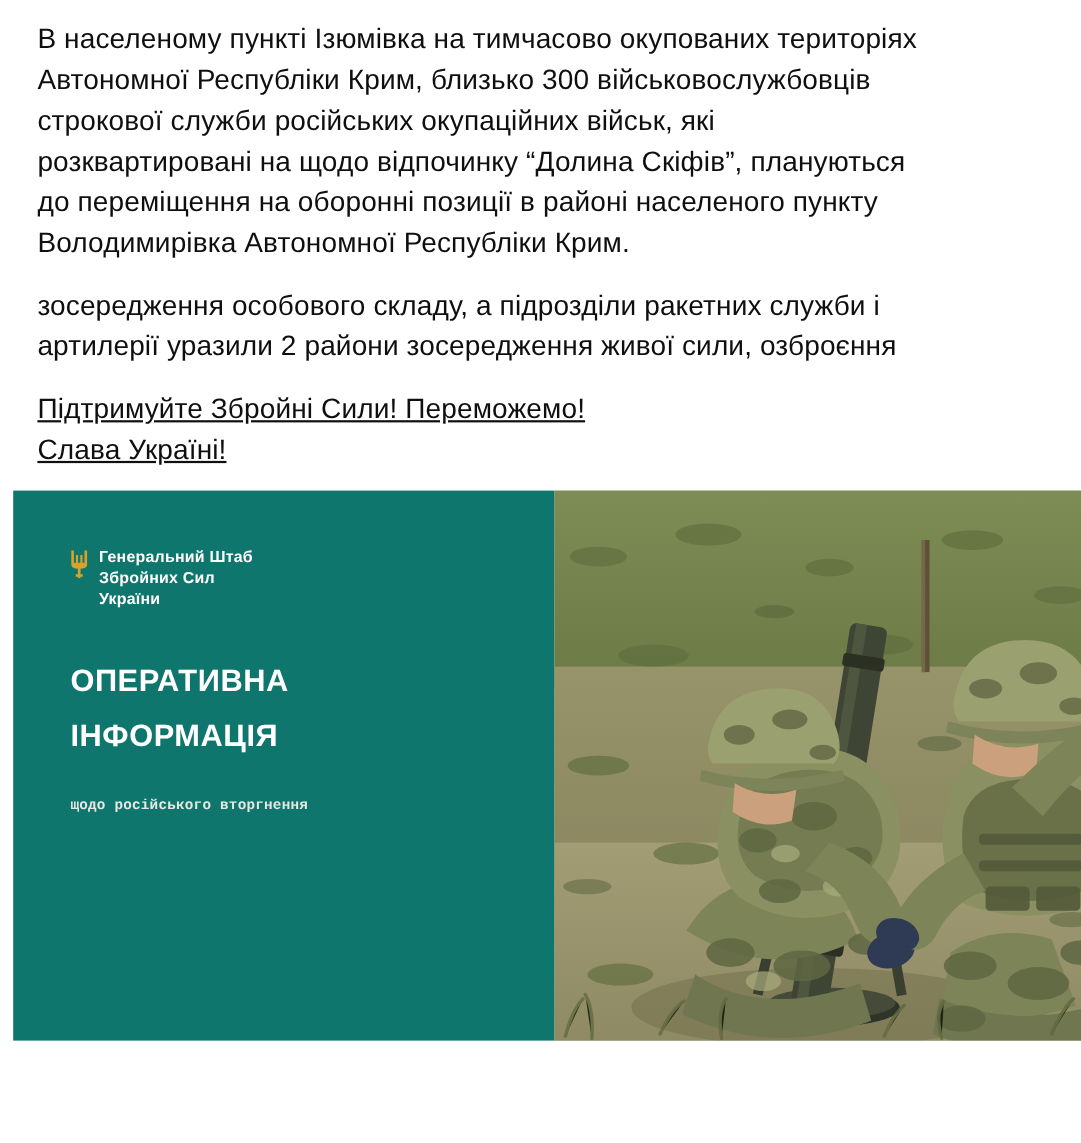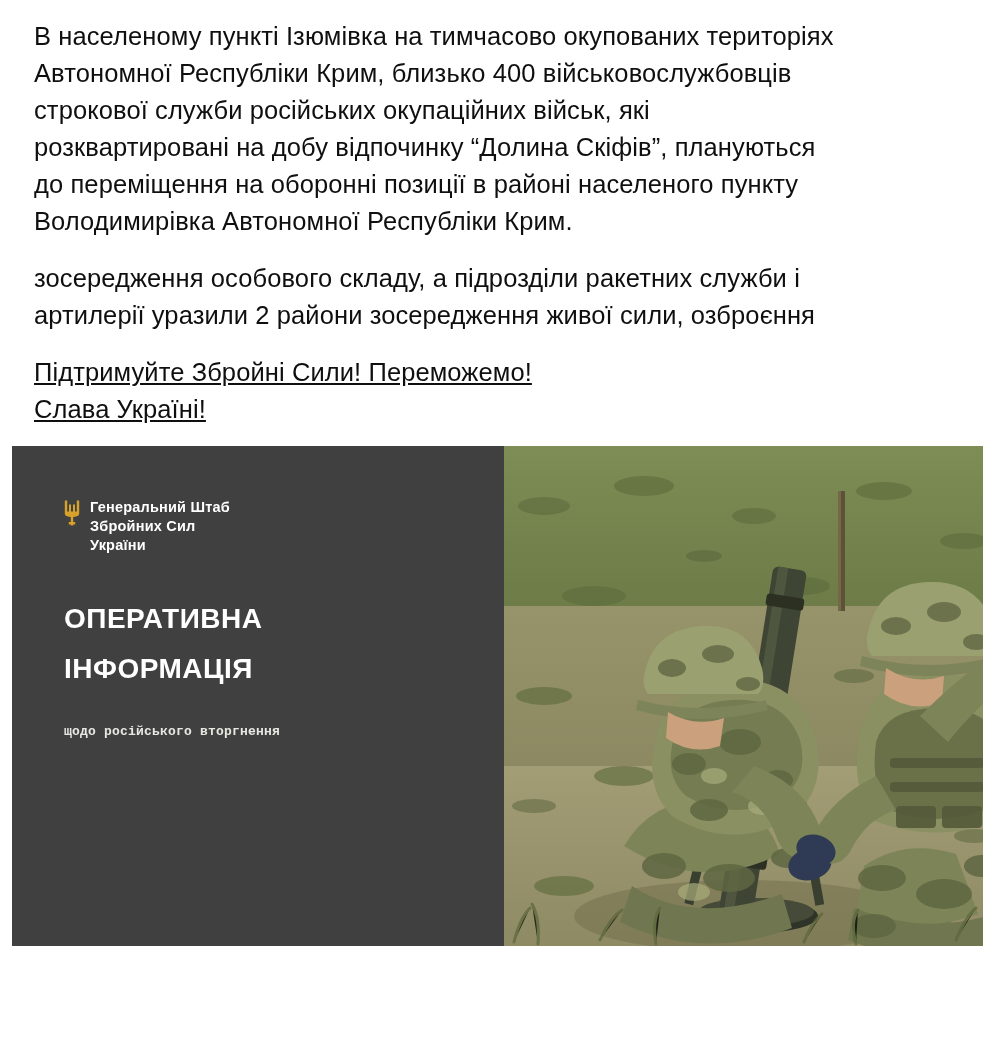--- a/index.html
+++ b/index.html
@@ -49,21 +49,21 @@
     width: 983px;
     height: 500px;
     display: flex;
     flex: 0 0 auto;
   }
 
   
   .banner {
     width: 492px;
     height: 500px;
-    background: #404040;
+    background: #0f766e;
     position: relative;
     box-sizing: border-box;
     padding: 52px 40px 40px 52px;
     overflow: hidden;
   }
   .banner-brand {
     display: flex;
     align-items: flex-start;
     gap: 10px;
   }
@@ -113,23 +113,23 @@
 </style>
 </head>
 <body>
 
 <div class="post">
 
   <div class="text-body">
 
     <p class="para">
       <span class="line">В населеному пункті Ізюмівка на тимчасово окупованих територіях</span>
-      <span class="line">Автономної Республіки Крим, близько 400 військовослужбовців</span>
+      <span class="line">Автономної Республіки Крим, близько 300 військовослужбовців</span>
       <span class="line">строкової служби російських окупаційних військ, які</span>
-      <span class="line">розквартировані на добу відпочинку “Долина Скіфів”, плануються</span>
+      <span class="line">розквартировані на щодо відпочинку “Долина Скіфів”, плануються</span>
       <span class="line">до переміщення на оборонні позиції в районі населеного пункту</span>
       <span class="line">Володимирівка Автономної Республіки Крим.</span>
     </p>
 
     <p class="para">
       <span class="line">зосередження особового складу, а підрозділи ракетних служби і</span>
       <span class="line">артилерії уразили 2 райони зосередження живої сили, озброєння</span>
     </p>
 
     <p class="para">

